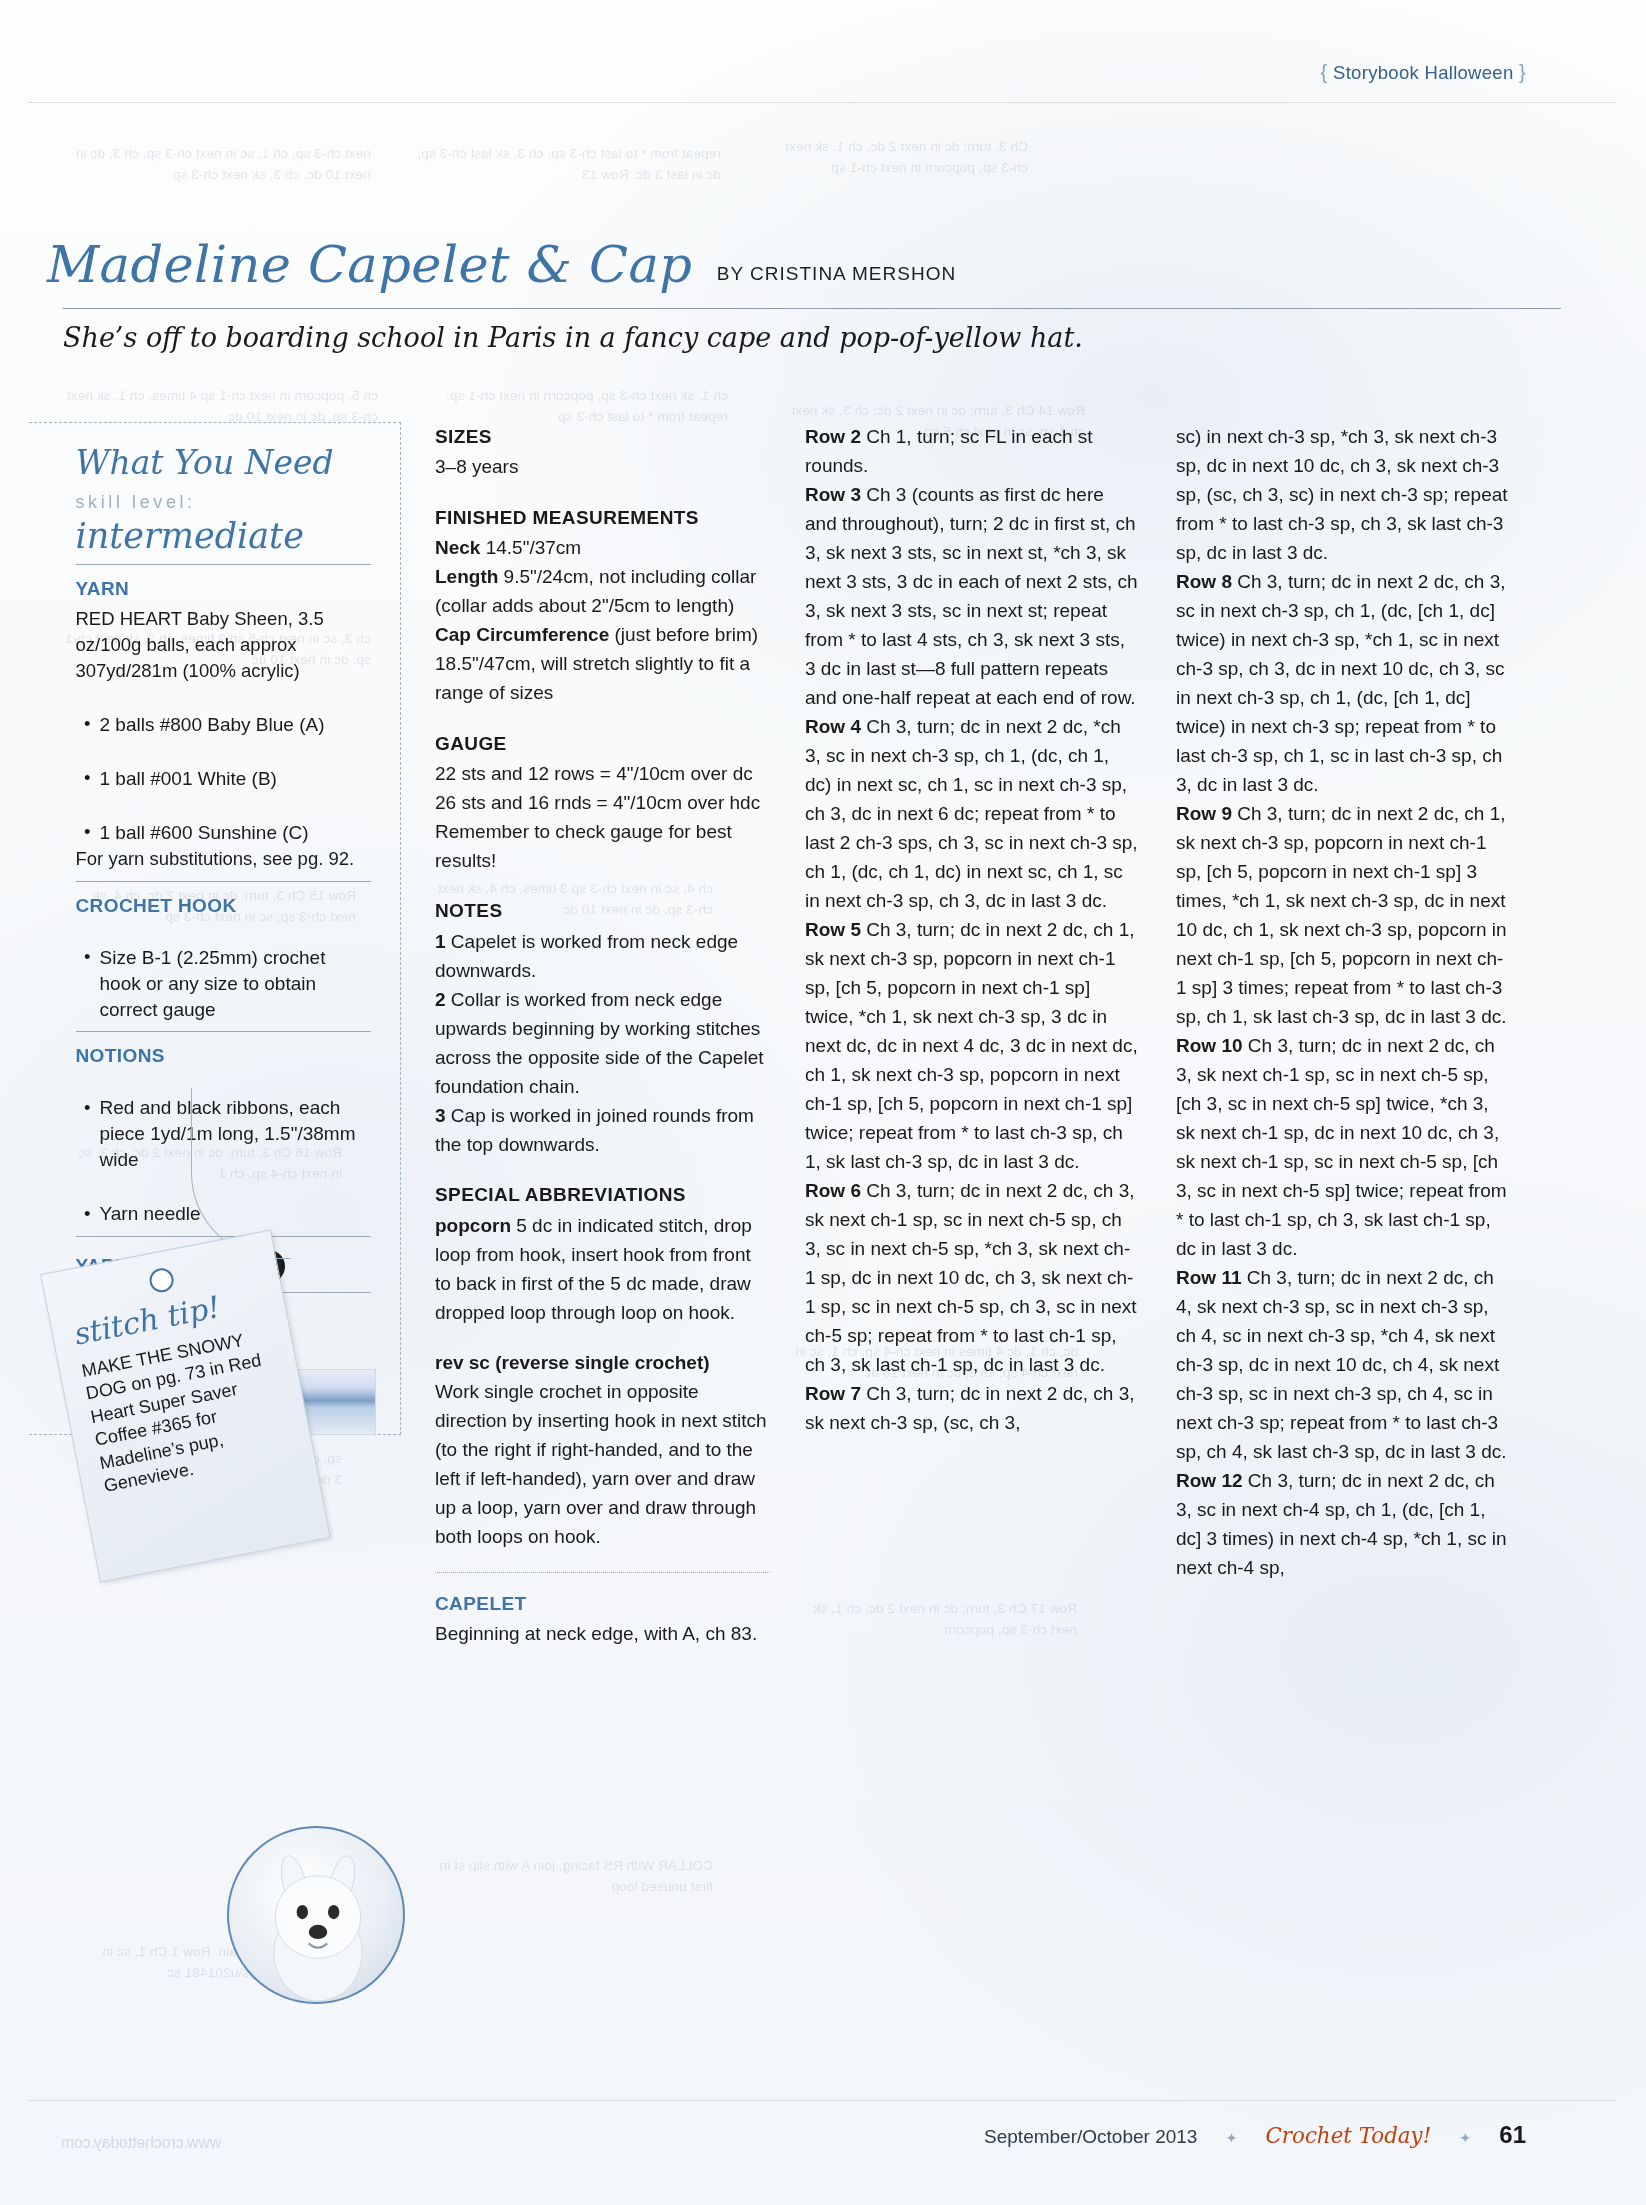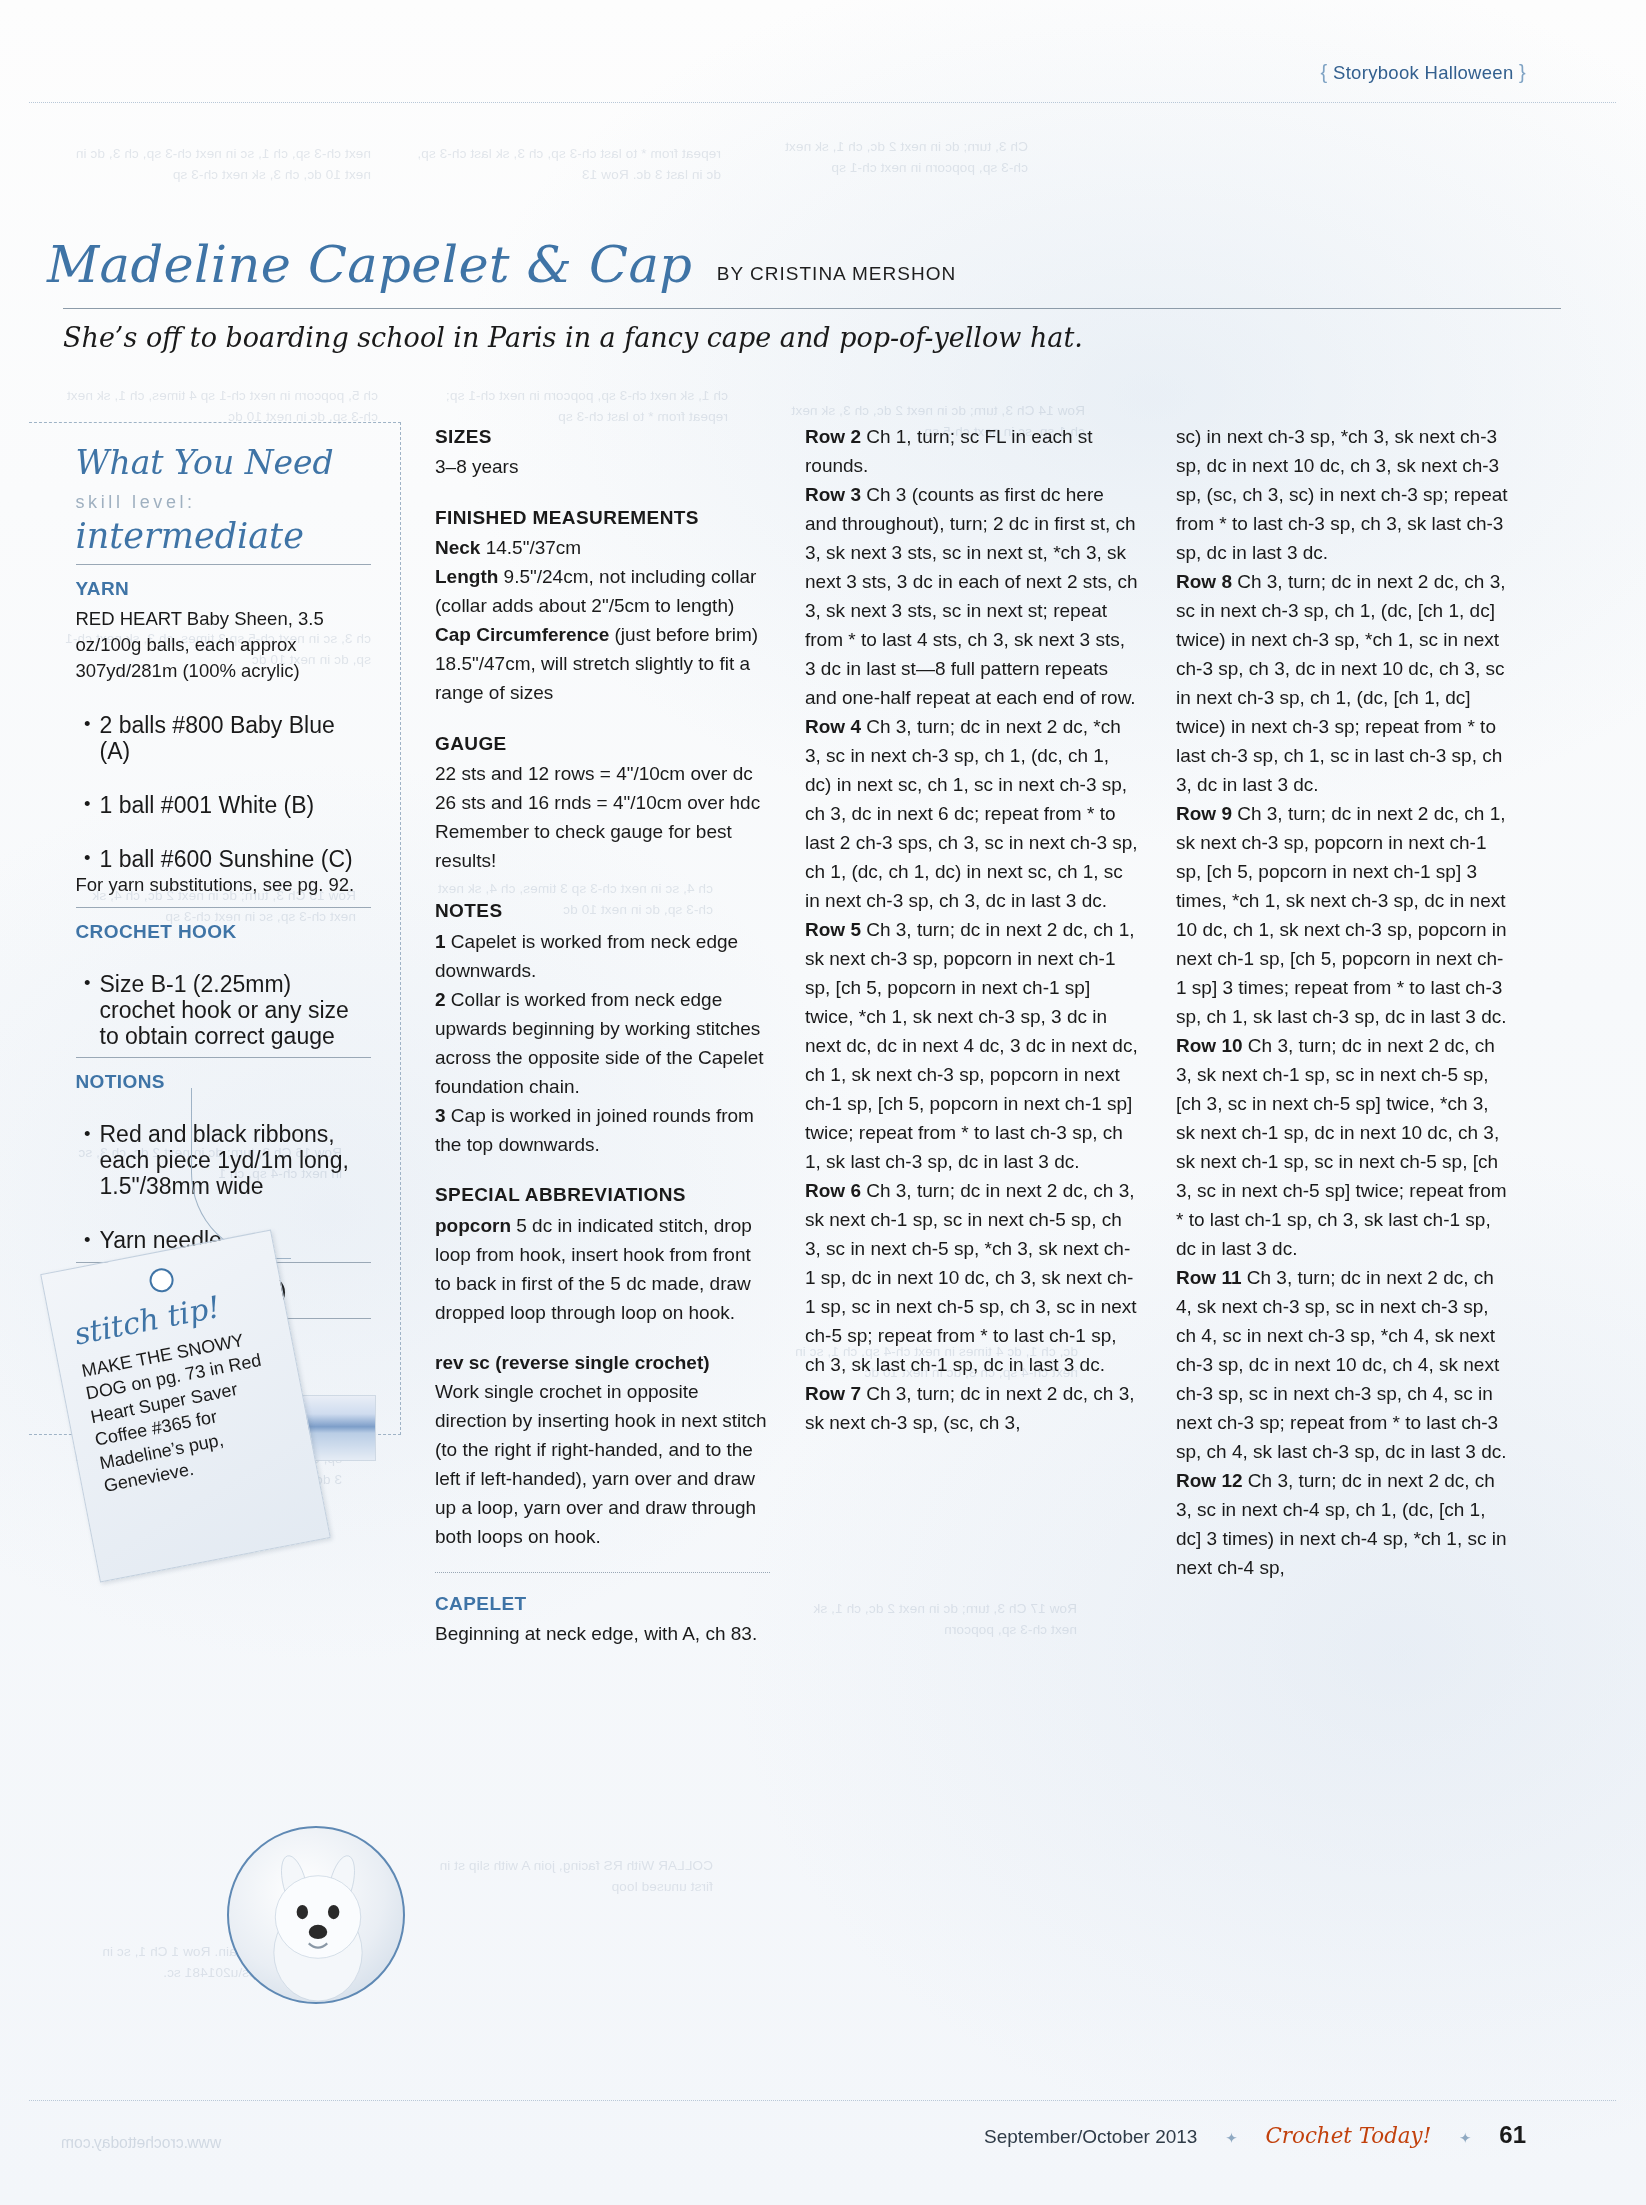--- a/index.html
+++ b/index.html
@@ -119,21 +119,21 @@
   .sb-head {
     color: #3f74a6;
     font-size: 19px;
     font-weight: bold;
     letter-spacing: 0.4px;
     margin-bottom: 5.7px;
   }
   .sb-text { font-size: 18.5px; line-height: 26px; }
   .sb-list { list-style: none; margin: 2.9px 0 0 0; padding: 0; }
   .sb-list li {
-    font-size: 23px; line-height: 26px;
+    font-size: 19px; line-height: 26px;
     padding-left: 24px; position: relative; margin-top: 28px;
   }
   .sb-list li::before {
     content: "\2022";
     position: absolute; left: 8.6px; top: -0.7px;
     font-size: 18.5px; color: #1a1a1a;
   }
   .sb-note { font-size: 18.5px; line-height: 26px; }
   .ital { }
   .yarn-weight-row { display: flex; align-items: center; gap: 11.4px; }

